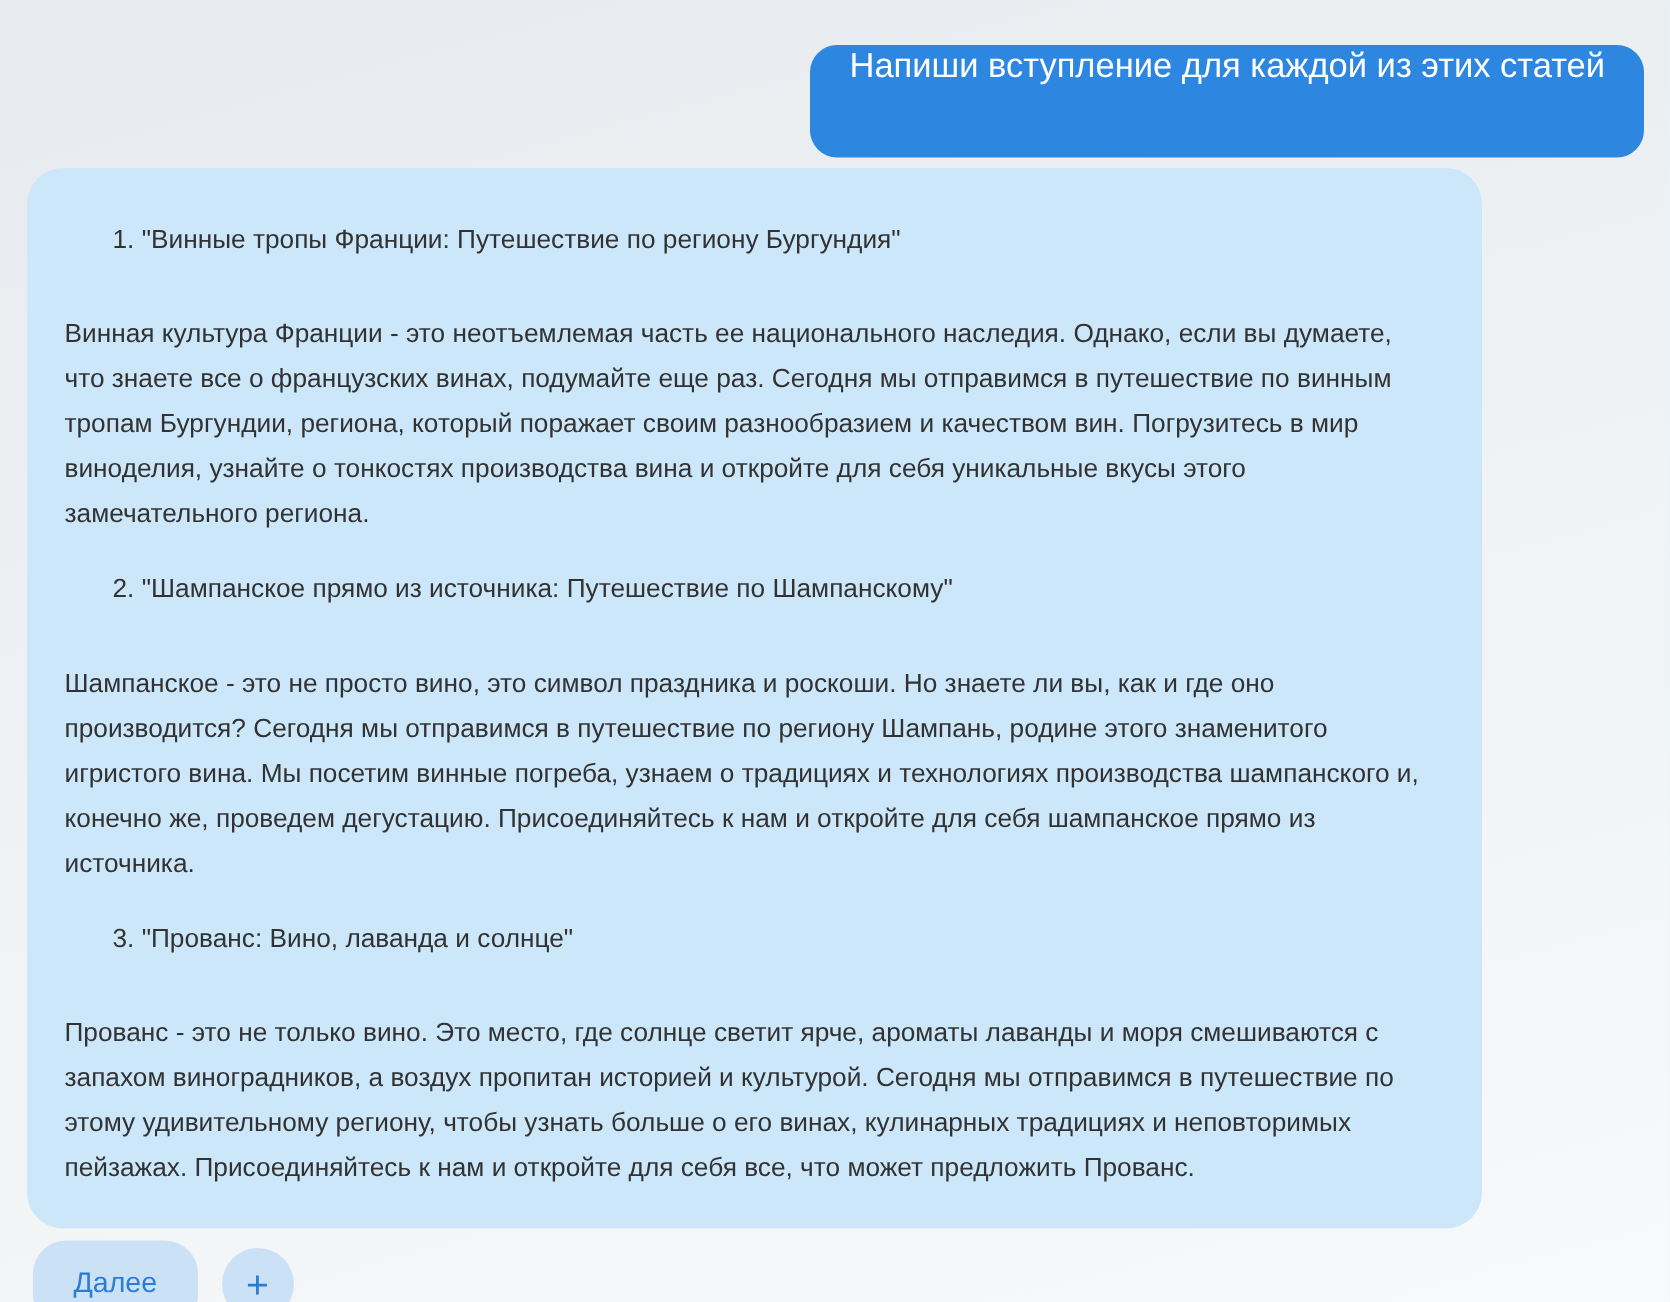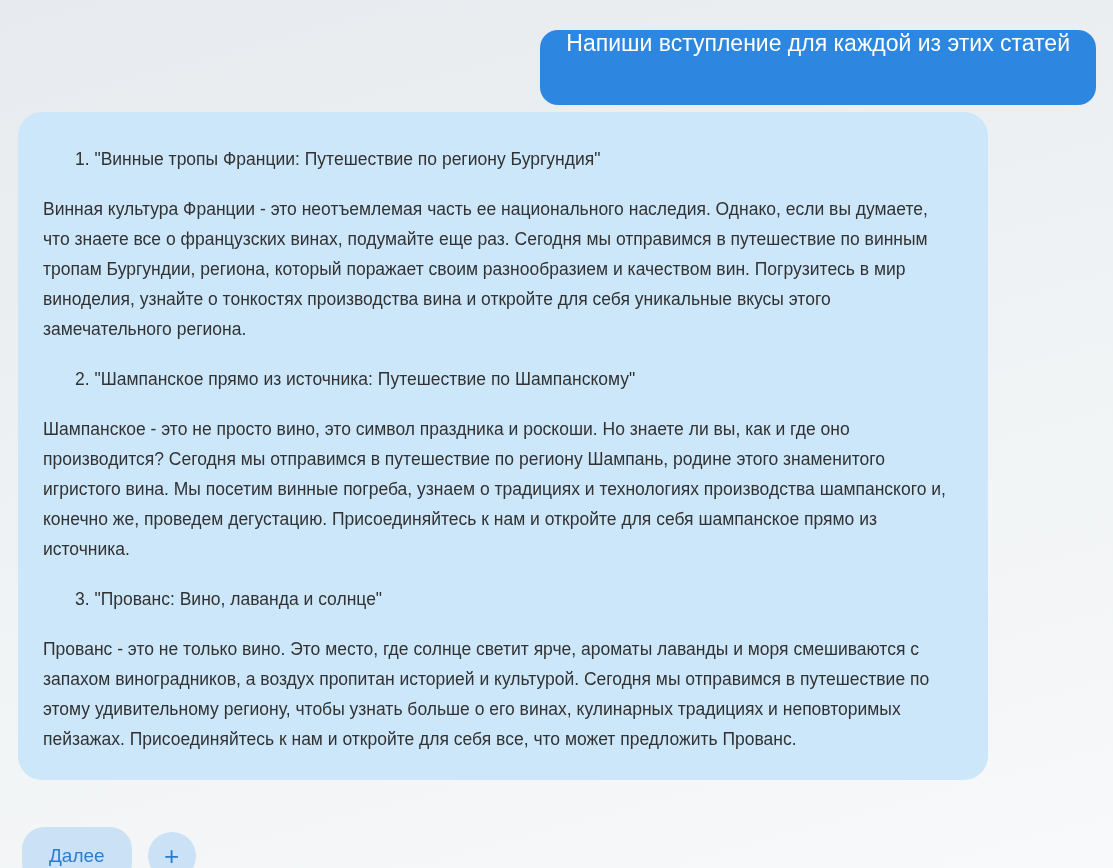--- a/index.html
+++ b/index.html
@@ -41,21 +41,21 @@
     color: #323232;
     font-size: 17.5px;
     line-height: 30px;
   }
 
   .article-title {
     margin: 20px 0 0 32px;
   }
 
   .article-intro {
-    margin: 20px 0 0 0;
+    margin: 33px 0 0 0;
   }
 
   .suggestions {
     position: absolute;
     left: 22px;
     top: 827px;
     display: flex;
     align-items: flex-start;
     gap: 16px;
   }

